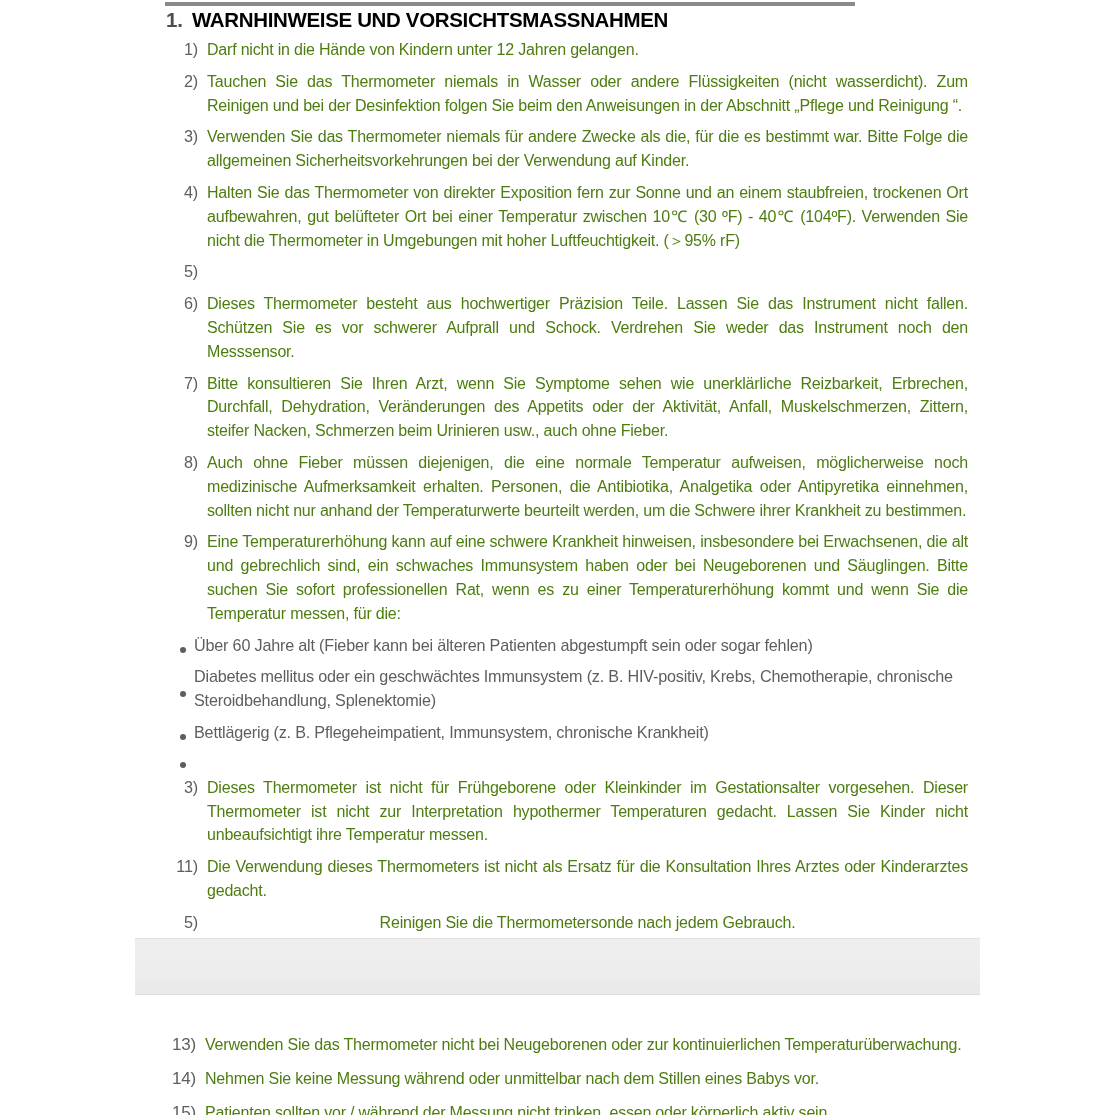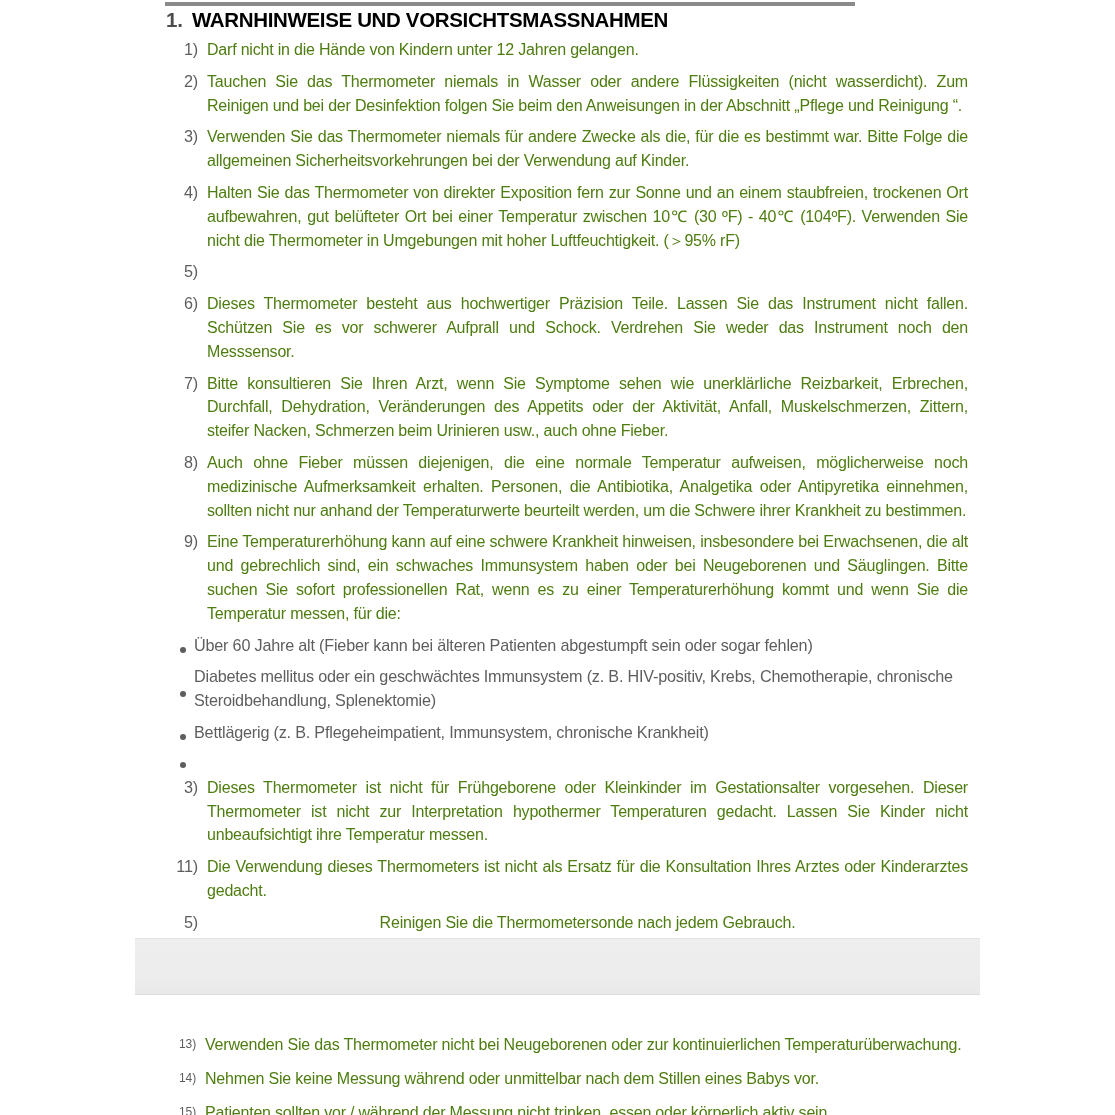--- a/index.html
+++ b/index.html
@@ -160,21 +160,21 @@
     position: absolute;
     left: 0;
     top: 1033px;
     width: 1115px;
   }
   #bottom-list .warn-item { margin-bottom: 10px; }
   #bottom-list .warn-item .num {
     margin-left: 158px;
     flex: 0 0 38px;
     width: 38px;
-    font-size: 12px;
+    font-size: 17px;
   }
   #bottom-list .warn-item .body {
     margin-right: 140px;
     text-align: left;
   }
   .cond-sm { font-size: 15.1px; letter-spacing: -0.35px; }
 </style>
 </head>
 <body>
 

